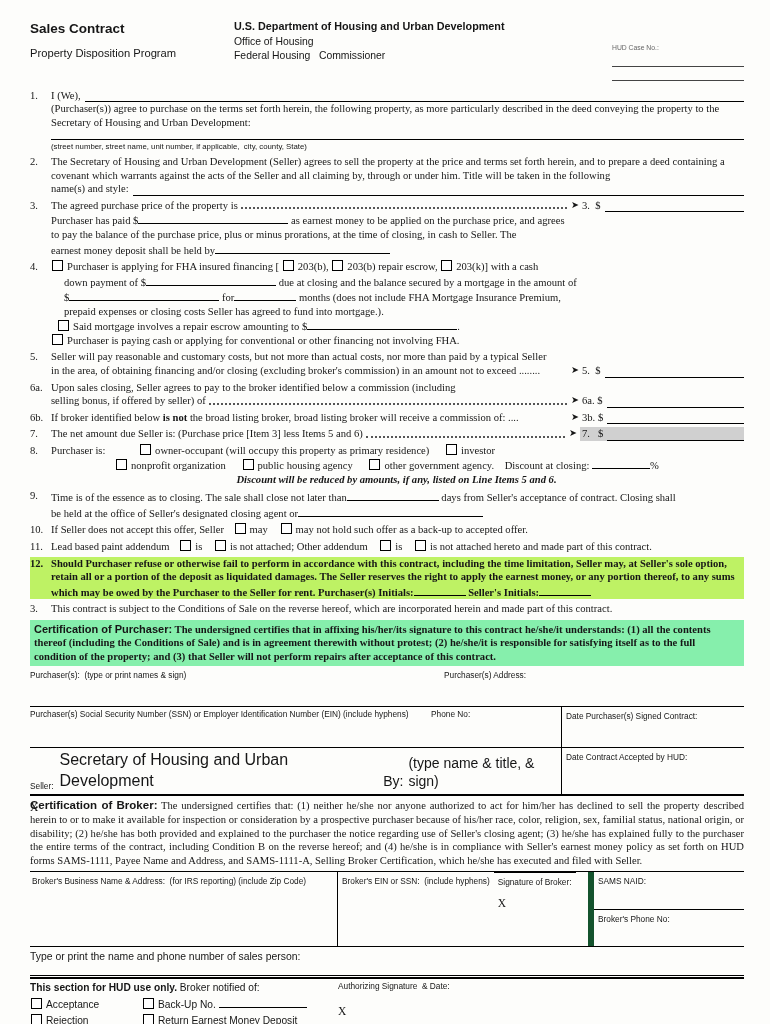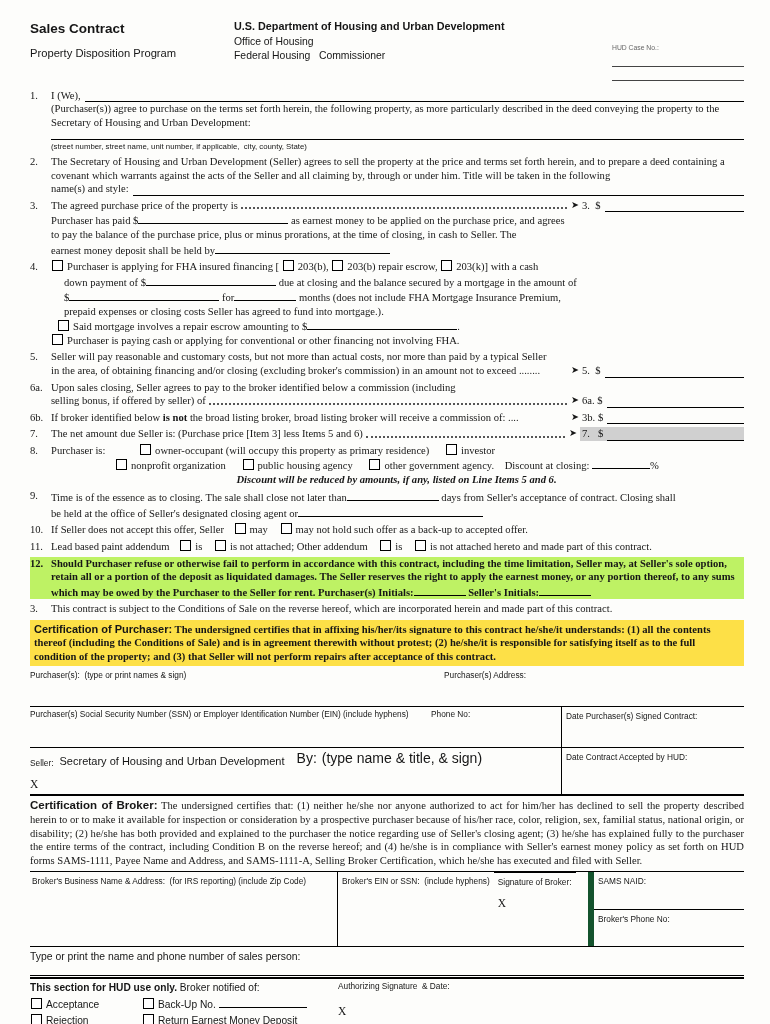--- a/index.html
+++ b/index.html
@@ -37,37 +37,37 @@
   .fillflex{flex:1;border-bottom:1px solid #000;height:12px;margin-left:4px}
   .cb{display:inline-block;width:9px;height:9px;border:1.2px solid #000;vertical-align:-1px;
       margin:0 4px 0 1px;background:#fff;flex:none}
   .caption{font-family:"Liberation Sans",sans-serif;font-size:7.8px;margin-top:1px}
   .rule{border-bottom:1px solid #000;height:10px;margin-bottom:2px}
   .indent{padding-left:13px}
   .indent-sm{padding-left:6px}
   .shade{background:#bef264}
   .note-right{text-align:center;padding-right:2px}
   
-  .certp{background:#fde047;padding:2px 4px 3px;margin-top:4px;font-weight:bold}
+  .certp{background:#86efac;padding:2px 4px 3px;margin-top:4px;font-weight:bold}
   .certp .ct{font-family:"Liberation Sans",sans-serif;font-size:11px}
   
   .slabel{font-family:"Liberation Sans",sans-serif;font-size:8.3px}
   .signrow{display:flex;margin-top:2px;height:38px}
   .signrow .lcell{flex:1}
   .signrow .rcell{width:300px}
   .tbl{border-top:1px solid #000;display:flex}
   .tbl .lcell{flex:1;padding:2px 0 0}
   .tbl .rcell{width:178px;border-left:1px solid #000;padding:2px 0 0 4px}
   .ssnrow{height:40px}
   .ssnflex{display:flex}
   .ssnflex .lab{flex:1}
   .ssnflex .ph{width:130px}
   .sellerrow{height:46px}
   .sellerline{display:flex;align-items:flex-end}
-  .seller-val{font-family:"Liberation Sans",sans-serif;font-size:11px;margin:0 12px 0 6px}
+  .seller-val{font-family:"Liberation Sans",sans-serif;font-size:16px;margin:0 12px 0 6px}
   .by-cap{font-family:"Liberation Sans",sans-serif;font-size:14px;margin-left:5px}
   .xmark{font-size:11.5px;margin-top:9px}
   
   .certb{border-top:2.5px solid #000;margin-top:0;padding:2px 0 3px;text-align:justify}
   .certb .ct{font-family:"Liberation Sans",sans-serif;font-weight:bold;font-size:11.5px}
   .btable{display:flex;border-top:1px solid #000;border-bottom:1px solid #000;margin-top:1px}
   .bt1{flex:1;padding:2px 2px}
   .bt2{width:250px;border-left:1px solid #000;display:flex;flex-direction:row}
   .bt3{width:150px;border-left:6px solid #14532d;display:flex;flex-direction:column}
   .btcell{height:37px;padding:2px 4px;box-sizing:border-box}

